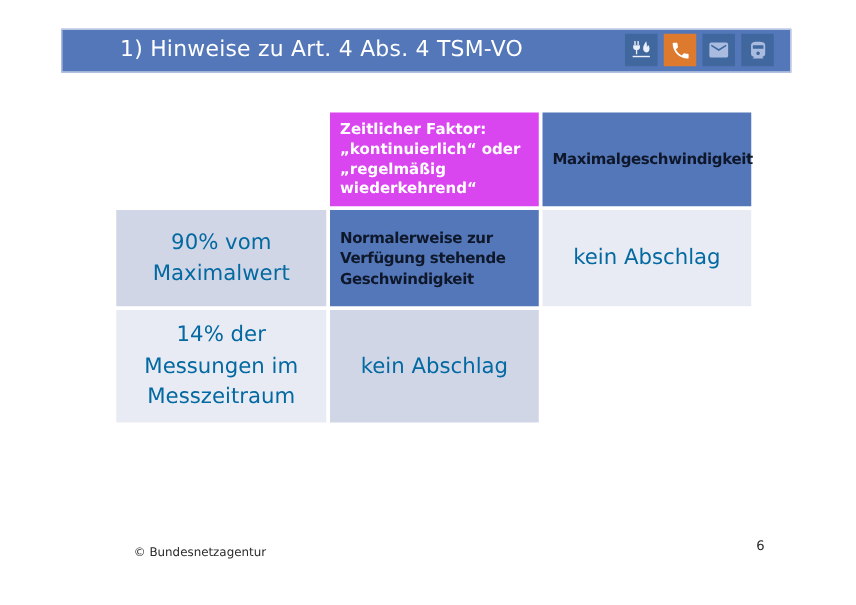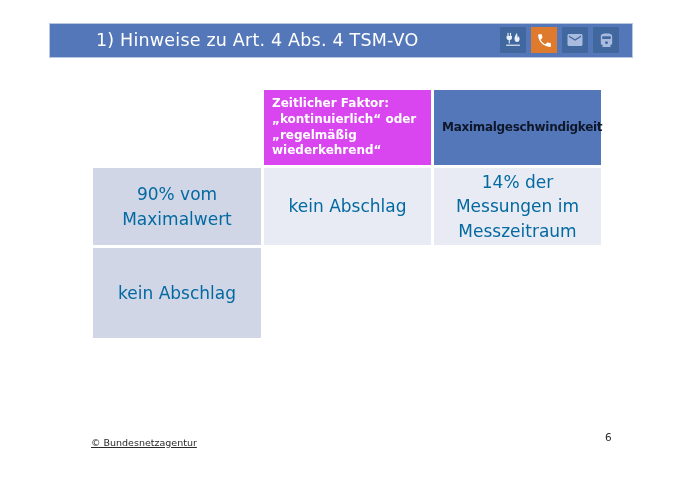--- a/index.html
+++ b/index.html
@@ -106,25 +106,24 @@
     text-align: center;
     padding: 4px 12px;
     box-sizing: border-box;
   }
   .band-dark  { background: #d1d6e7; }
   .band-light { background: #e8ebf3; }
 
   
   .footer-copyright {
     position: absolute;
-    left: 91px;
+    left: 107px;
     top: 437px;
     font-size: 9.5px;
     color: #2a2a2a;
-    text-decoration: underline;
   }
   .footer-page {
     position: absolute;
     left: 605px;
     top: 431px;
     font-size: 10.5px;
     color: #2a2a2a;
   }
 </style>
 </head>
@@ -172,20 +171,21 @@
   </header>
 
   <div class="matrix">
 
     <div class="corner-cell"></div>
     <div class="col-head">Zeitlicher Faktor: „kontinuierlich“ oder „regelmäßig wiederkehrend“</div>
 
     <div class="row-head">Maximalgeschwindigkeit</div>
     <div class="data-cell band-dark">90% vom Maximalwert</div>
 
+    <div class="row-head">Normalerweise zur Verfügung stehende Geschwindigkeit</div>
     <div class="data-cell band-light">kein Abschlag</div>
     <div class="data-cell band-light">14% der Messungen im Messzeitraum</div>
 
     <div class="data-cell band-dark">kein Abschlag</div>
 
   </div>
 
   <div class="footer-copyright">© Bundesnetzagentur</div>
   <div class="footer-page">6</div>
 

